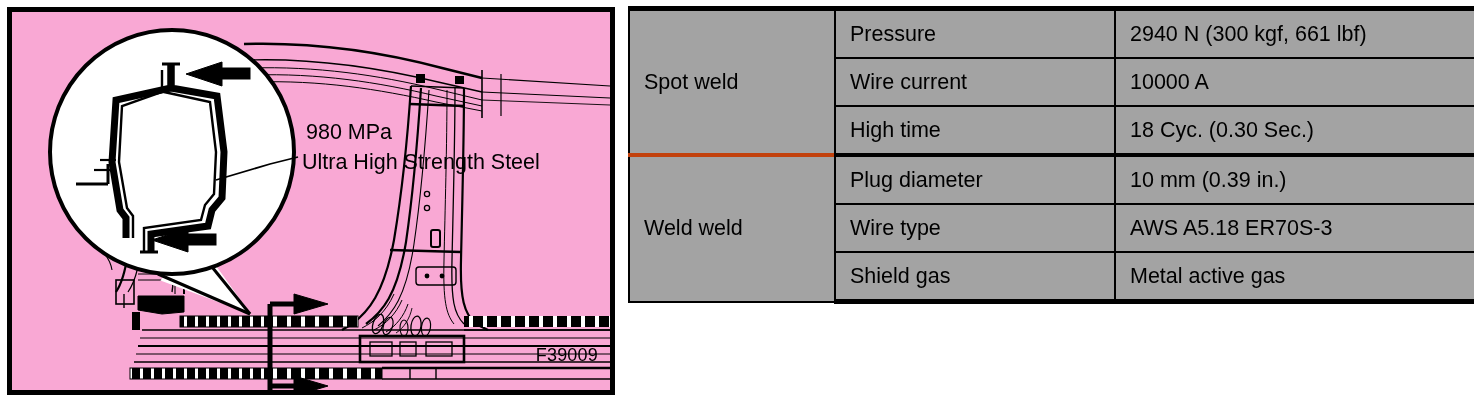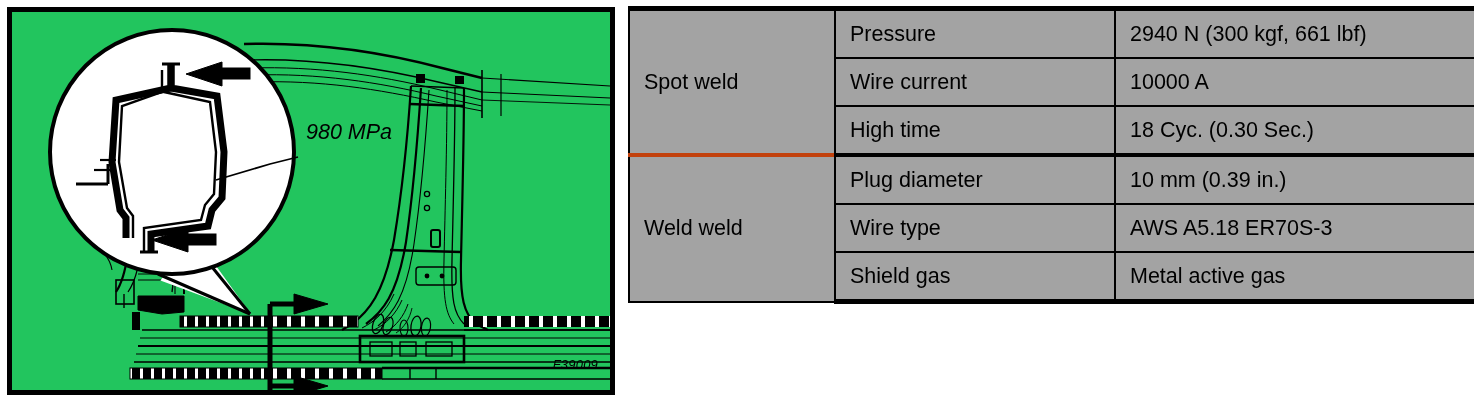--- a/index.html
+++ b/index.html
@@ -22,37 +22,36 @@
 
   
   #figure-panel {
     position: absolute;
     left: 7px;
     top: 7px;
     width: 608px;
     height: 388px;
     border: 5px solid #000000;
     box-sizing: border-box;
-    background: #22c55e;
+    background: #f9a8d4;
     overflow: hidden;
-    font-style: italic;
   }
   #figure-svg {
     position: absolute;
     left: 0;
     top: 0;
     width: 598px;
     height: 378px;
     display: block;
   }
   #figure-id {
     position: absolute;
     right: 12px;
-    bottom: 18px;
-    font-size: 13px;
+    bottom: 24px;
+    font-size: 18px;
     letter-spacing: 0.2px;
     white-space: nowrap;
   }
   .fig-label {
     position: absolute;
     font-size: 21.5px;
     line-height: 27px;
     white-space: nowrap;
   }
   #label-mpa { left: 294px; top: 107px; }
@@ -283,20 +282,21 @@
           <rect x="172" y="222" width="32" height="11" fill="#000"></rect>
         </g>
 
         <g stroke="#000" stroke-width="1.8" fill="none">
           <path d="M 286,145 L 258,152 L 204,168"></path>
         </g>
       </g>
     </svg>
 
     <div class="fig-label" id="label-mpa">980 MPa</div>
+    <div class="fig-label" id="label-uhss">Ultra High Strength Steel</div>
 
     <div id="figure-id">F39009</div>
   </div>
 
   <div id="spec-table-wrap">
     <table class="spec">
       <tbody>
         <tr class="r0">
           <td class="group group-spot" rowspan="3">Spot weld</td>
           <td class="param">Pressure</td>

